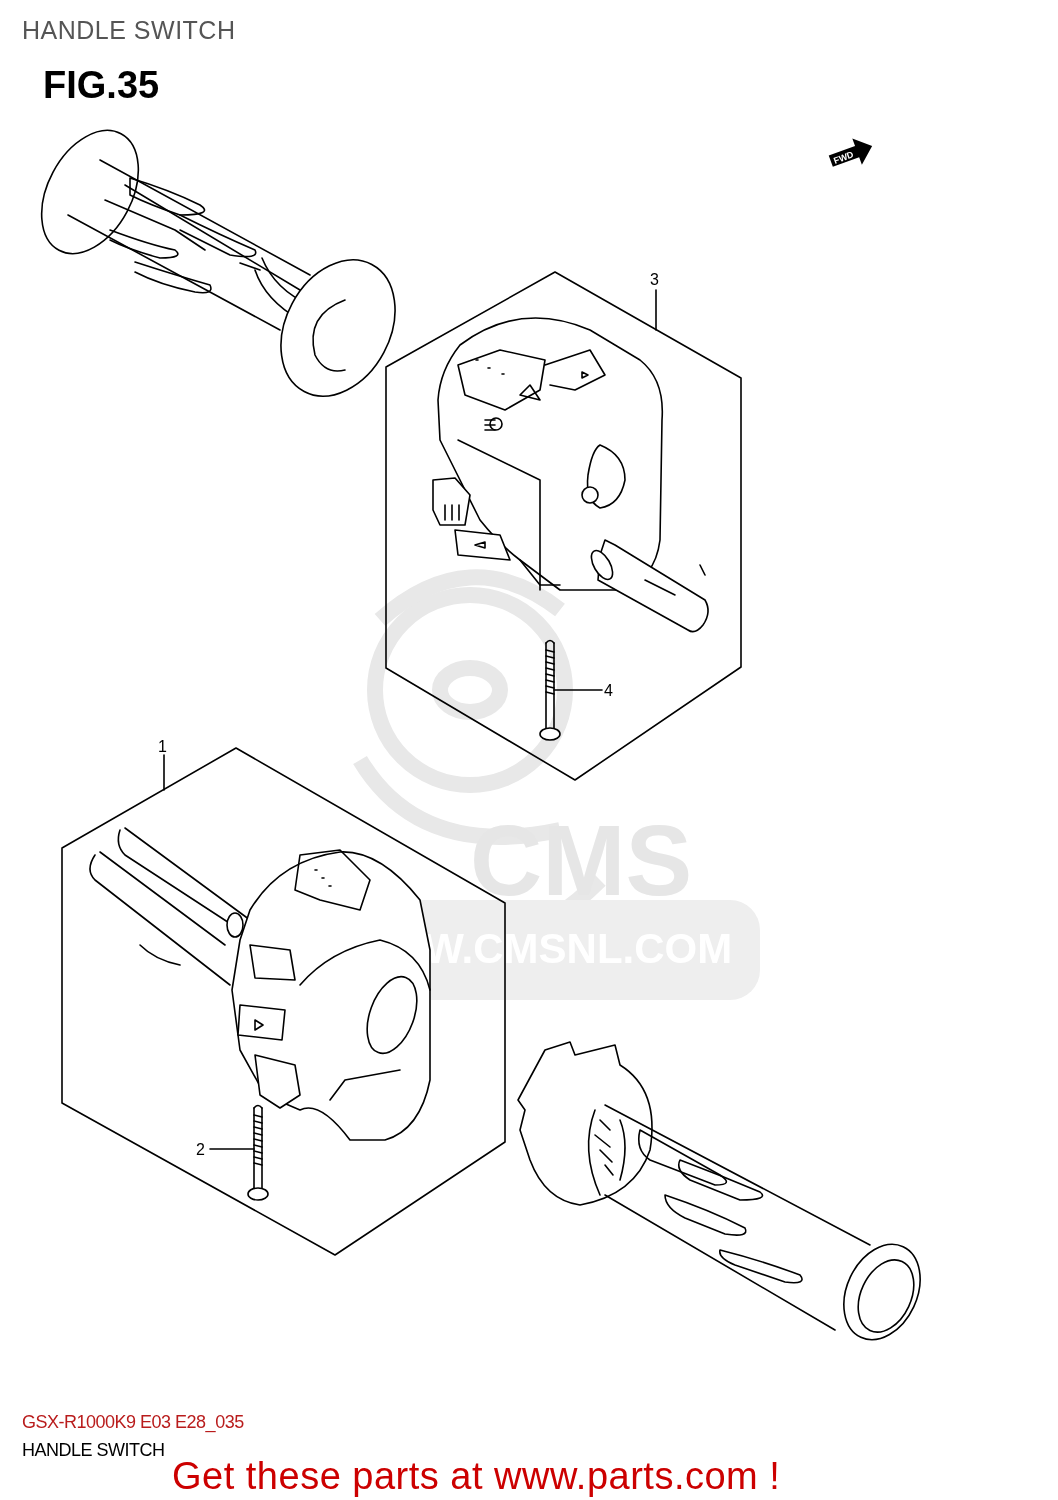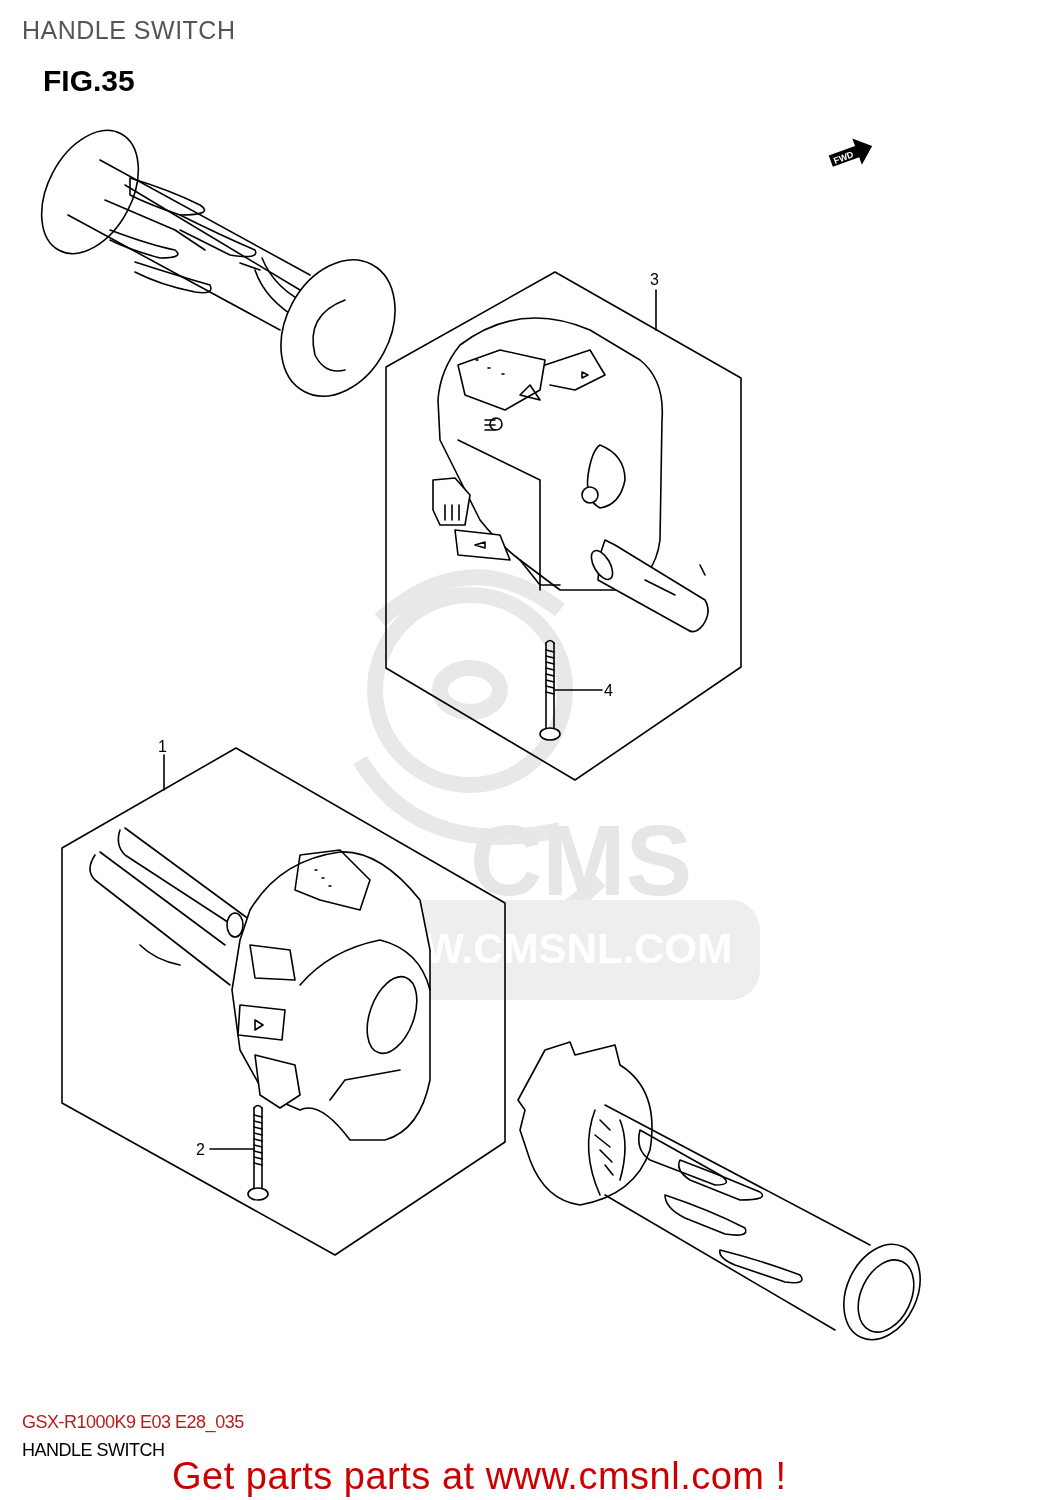--- a/index.html
+++ b/index.html
@@ -1,18 +1,18 @@
 <!DOCTYPE html>
 <html><head>
 <meta charset="utf-8">
 <style>
   html, body { margin: 0; padding: 0; background: #ffffff; }
   body { width: 1058px; height: 1500px; position: relative; overflow: hidden; font-family: "Liberation Sans", sans-serif; }
   .page-title { position: absolute; left: 22px; top: 16px; font-size: 25px; color: #555555; letter-spacing: 0.5px; }
-  .fig-label { position: absolute; left: 43px; top: 64px; font-size: 30px; font-weight: bold; color: #000000; }
+  .fig-label { position: absolute; left: 43px; top: 64px; font-size: 38px; font-weight: bold; color: #000000; }
   .diagram { position: absolute; left: 0; top: 0; width: 1058px; height: 1500px; }
   .footer-code { position: absolute; left: 22px; top: 1412px; font-size: 18px; color: #b91c1c; letter-spacing: -0.5px; }
   .footer-name { position: absolute; left: 22px; top: 1440px; font-size: 18px; color: #000; letter-spacing: -0.5px; }
   .promo { position: absolute; left: 172px; top: 1455px; font-size: 38px; color: #cc0000; letter-spacing: 0.5px; }
   .callout { font-family: "Liberation Sans", sans-serif; font-size: 16px; fill: #000; }
   .wm-text { font-family: "Liberation Sans", sans-serif; font-weight: bold; fill: #e6e6e6; }
 </style>
 </head>
 <body>
 
@@ -144,13 +144,13 @@
   </g>
 
   <text class="callout" x="650" y="285">3</text>
   <text class="callout" x="604" y="696">4</text>
   <text class="callout" x="158" y="752">1</text>
   <text class="callout" x="196" y="1155">2</text>
 </svg>
 
 <div class="footer-code">GSX-R1000K9 E03 E28_035</div>
 <div class="footer-name">HANDLE SWITCH</div>
-<div class="promo">Get parts parts at www.cmsnl.com !</div>
+<div class="promo">Get these parts at www.parts.com !</div>
 
 </body></html>

